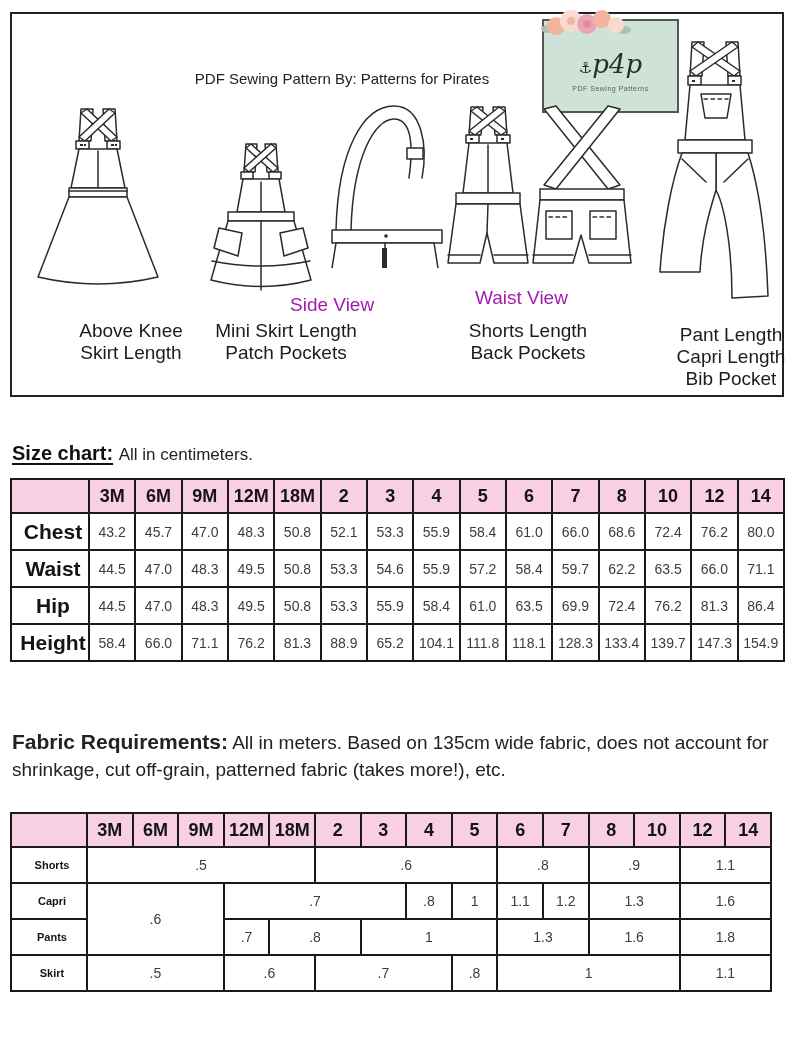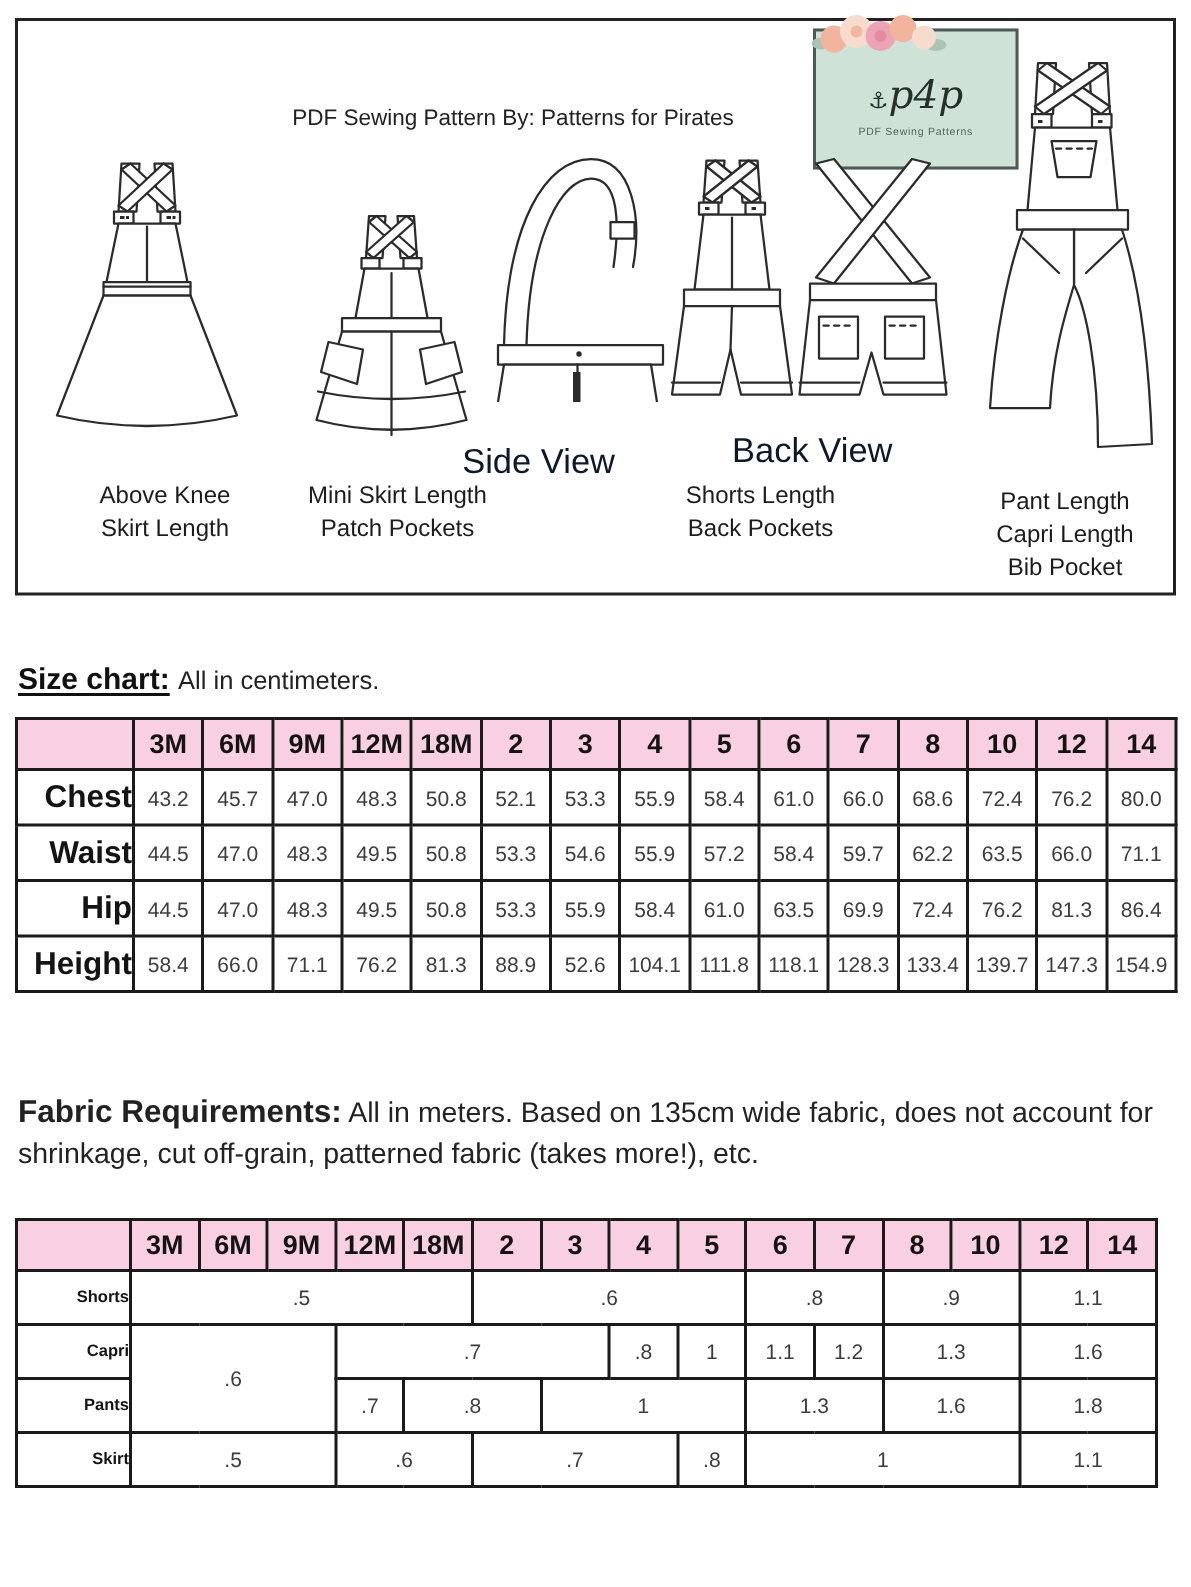--- a/index.html
+++ b/index.html
@@ -16,36 +16,36 @@
   .logo-flowers{left:-6px;top:-12px;}
   .logo-text{left:0;top:28px;width:100%;text-align:center;font-family:"DejaVu Serif",serif;font-style:italic;font-size:26px;color:#23302b;}
   .logo-anchor{font-size:15px;font-family:"DejaVu Sans",sans-serif;font-style:normal;color:#23302b;}
   .logo-caption{left:0;top:64px;width:100%;text-align:center;font-size:7px;color:#53635b;letter-spacing:.5px;}
 
   svg.fig{stroke:#2b2b2b;fill:#fff;stroke-width:1.5;stroke-linejoin:round;stroke-linecap:round;}
   svg.fig .nofill{fill:none;}
   svg.fig .dark{fill:#2b2b2b;stroke:none;}
   svg.fig .dash{stroke-dasharray:3.5,3.5;fill:none;}
 
-  .caption{text-align:center;font-size:16px;line-height:22px;color:#1c1c1c;}
-  .viewnote{text-align:right;font-size:23px;color:#0f172a;}
+  .caption{text-align:center;font-size:19px;line-height:22px;color:#1c1c1c;padding-left:21px;}
+  .viewnote{text-align:left;font-size:19px;color:#a21caf;}
 
   
   .sec-head{font-size:20px;font-weight:bold;color:#111;}
   .sec-head .u{text-decoration:underline;text-decoration-thickness:2px;text-underline-offset:3px;}
   .sec-note{font-weight:normal;font-size:17px;color:#222;}
   .fab-head{left:12px;top:728px;width:778px;font-size:19px;line-height:27px;color:#222;}
   .fab-head .u{font-size:21px;font-weight:bold;}
 
   
   table.grid{border-collapse:collapse;table-layout:fixed;background:#fff;}
   table.grid th,table.grid td{border:2px solid #1a1a1a;text-align:center;vertical-align:middle;padding:0;overflow:hidden;}
   table.grid thead th{font-weight:bold;font-size:18px;color:#141414;}
   table.grid td{font-size:14px;color:#3c3c3c;}
-  table.grid th.rowlabel{text-align:right;padding-left:6px;background:#fff;color:#141414;}
+  table.grid th.rowlabel{text-align:center;padding-left:6px;background:#fff;color:#141414;}
   #size-table{left:10px;top:478px;width:775px;}
   #size-table thead tr{height:34px;}
   #size-table tbody tr{height:37px;}
   #size-table th.rowlabel{font-size:21px;}
   #fabric-table{left:10px;top:812px;width:762px;}
   #fabric-table thead tr{height:34px;}
   #fabric-table tbody tr{height:36px;}
   #fabric-table th.rowlabel{font-size:11px;font-weight:bold;}
 </style>
 </head>
@@ -154,21 +154,21 @@
     <path d="M53,54 L83,54 L79,78 L57,78 Z"></path>
     <path class="dash" d="M56,59 L80,59"></path>
     <rect x="30" y="100" width="74" height="13"></rect>
     <path d="M68,113 L100,113 C112,150 118,200 120,256 L84,258 C84,205 76,165 68,150 Z"></path>
     <path d="M34,113 L68,113 L68,150 C62,170 54,195 52,232 L12,232 C15,185 24,140 34,113 Z"></path>
     <path class="nofill" d="M34,119 L58,142"></path>
     <path class="nofill" d="M100,119 L76,142"></path>
   </svg>
 
   <div class="abs viewnote" style="left:278px;top:280px;width:120px;">Side View</div>
-  <div class="abs viewnote" style="left:463px;top:273px;width:120px;">Back View</div>
+  <div class="abs viewnote" style="left:463px;top:273px;width:120px;">Waist View</div>
 
   <div class="abs caption" style="left:0px;top:306px;width:196px;">
     <div>Above Knee</div>
       <div>Skirt Length</div>
   </div>
   <div class="abs caption" style="left:400px;top:306px;width:190px;">
     <div>Shorts Length</div>
       <div>Back Pockets</div>
   </div>
   <div class="abs caption" style="left:170px;top:306px;width:166px;">
@@ -281,21 +281,21 @@
         <td>86.4</td>
       </tr>
       <tr>
         <th class="rowlabel">Height</th>
         <td>58.4</td>
         <td>66.0</td>
         <td>71.1</td>
         <td>76.2</td>
         <td>81.3</td>
         <td>88.9</td>
-        <td>52.6</td>
+        <td>65.2</td>
         <td>104.1</td>
         <td>111.8</td>
         <td>118.1</td>
         <td>128.3</td>
         <td>133.4</td>
         <td>139.7</td>
         <td>147.3</td>
         <td>154.9</td>
       </tr>
     </tbody>

